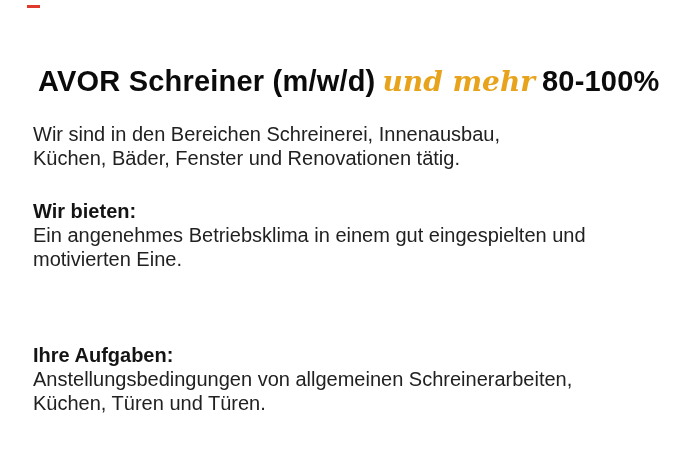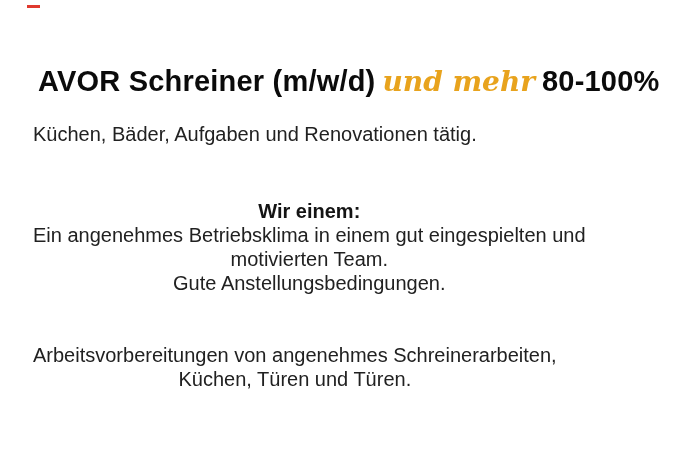--- a/index.html
+++ b/index.html
@@ -7,21 +7,20 @@
     padding: 0;
     background: #ffffff;
   }
   .page {
     position: relative;
     width: 690px;
     height: 460px;
     background: #ffffff;
     overflow: hidden;
     font-family: "Liberation Sans", sans-serif;
-    text-align: center;
   }
   .red-mark {
     position: absolute;
     left: 27px;
     top: 5px;
     width: 13px;
     height: 3px;
     background: #e0392e;
   }
   .job-title {
@@ -63,28 +62,29 @@
 </head>
 <body>
 
 <div class="page">
 
   <div class="red-mark"></div>
 
   <h1 class="job-title"><span>AVOR Schreiner (m/w/d)</span><span class="script">und mehr</span><span>80-100%</span></h1>
 
   <div class="text-block block-intro">
-    <div>Küchen, Bäder, Aufgaben und Renovationen tätig.</div>
+    <div>Wir sind in den Bereichen Schreinerei, Innenausbau,</div>
+    <div>Küchen, Bäder, Fenster und Renovationen tätig.</div>
   </div>
 
   <div class="text-block block-offer">
-    <div class="heading">Wir einem:</div>
+    <div class="heading">Wir bieten:</div>
     <div>Ein angenehmes Betriebsklima in einem gut eingespielten und</div>
-    <div>motivierten Team.</div>
-    <div>Gute Anstellungsbedingungen.</div>
+    <div>motivierten Eine.</div>
   </div>
 
   <div class="text-block block-tasks">
-    <div>Arbeitsvorbereitungen von angenehmes Schreinerarbeiten,</div>
+    <div class="heading">Ihre Aufgaben:</div>
+    <div>Anstellungsbedingungen von allgemeinen Schreinerarbeiten,</div>
     <div>Küchen, Türen und Türen.</div>
   </div>
 
 </div>
 
 </body></html>

